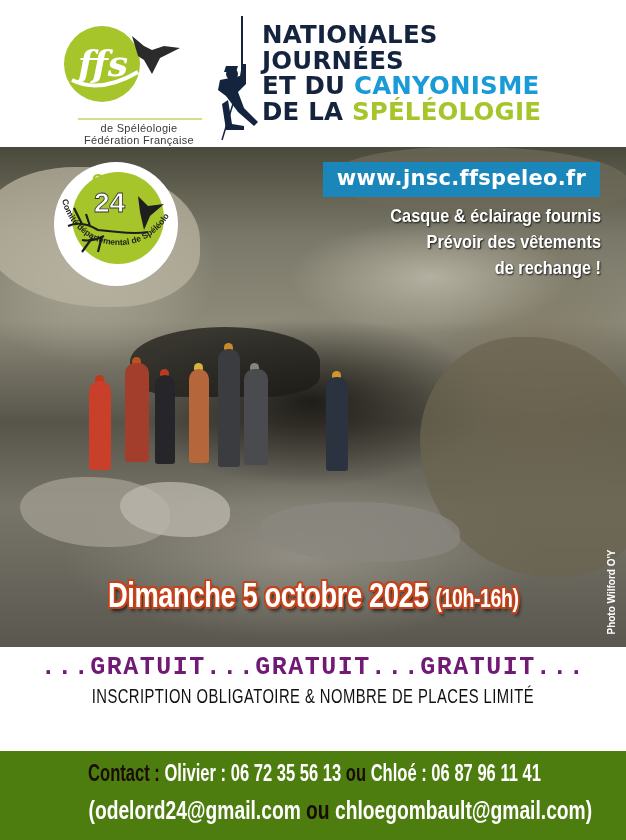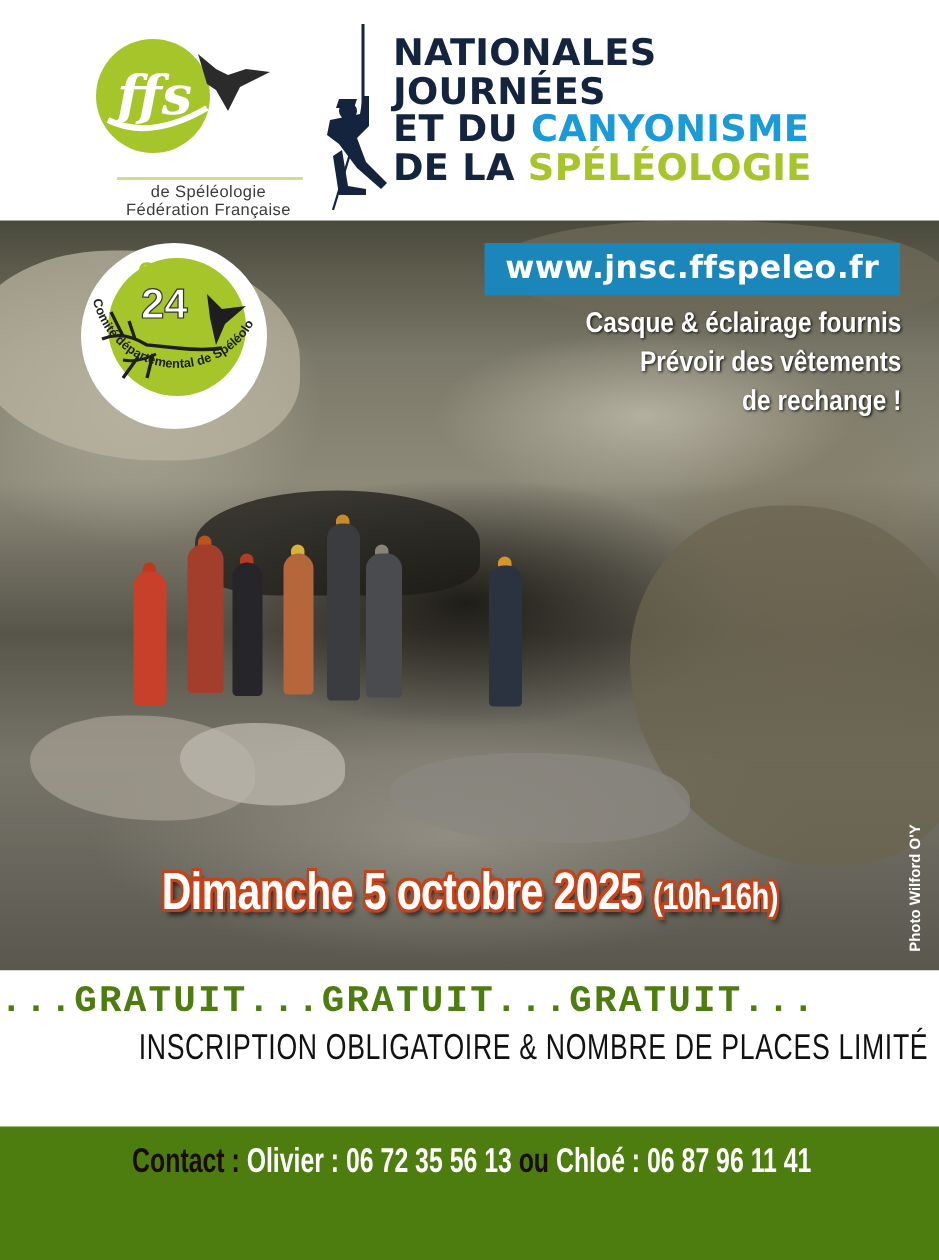--- a/index.html
+++ b/index.html
@@ -49,22 +49,22 @@
 
     .place-line { position: absolute; left: 0; top: 452px; width: 626px; text-align: center; white-space: nowrap; }
     .place-main { display: inline-block; font-family: "Liberation Sans", sans-serif; font-weight: bold; font-size: 36px; color: #e75414; transform: scaleX(0.77); transform-origin: center; letter-spacing: -0.5px;
       text-shadow: -2px -2px 0 #ffffff, 2px -2px 0 #ffffff, -2px 2px 0 #ffffff, 2px 2px 0 #ffffff, 0 2px 0 #fff, 0 -2px 0 #fff, 2px 0 0 #fff, -2px 0 0 #fff, 3px 4px 4px rgba(0,0,0,0.7); }
 
     .credit { position: absolute; left: 603px; top: 395px; width: 16px; height: 100px; }
     .credit span { position: absolute; left: 8px; top: 50px; transform: translate(-50%, -50%) rotate(-90deg); white-space: nowrap; font-family: "Liberation Sans", sans-serif; font-weight: bold; font-size: 10px; color: #ffffff; }
 
     
     .band { position: absolute; left: 0; top: 647px; width: 626px; height: 73px; background: #ffffff; }
-    .gratuit { position: absolute; left: 0; top: 6px; width: 626px; text-align: left; font-family: "Liberation Mono", monospace; font-weight: bold; font-size: 25px; color: #4d7c0f; letter-spacing: 1.5px; white-space: nowrap; }
-    .inscription { position: absolute; left: 0; top: 38px; width: 626px; text-align: center; font-family: "Liberation Sans", sans-serif; font-size: 24px; color: #111111; white-space: nowrap; }
+    .gratuit { position: absolute; left: 0; top: 6px; width: 626px; text-align: center; font-family: "Liberation Mono", monospace; font-weight: bold; font-size: 25px; color: #701a75; letter-spacing: 1.5px; white-space: nowrap; }
+    .inscription { position: absolute; left: 0; top: 38px; width: 626px; text-align: center; font-family: "Liberation Sans", sans-serif; font-size: 20px; color: #111111; white-space: nowrap; }
     .inscription span { display: inline-block; transform: scaleX(0.74); transform-origin: center; letter-spacing: 0.6px; }
 
     
     .contact { position: absolute; left: 0; top: 751px; width: 626px; height: 120px; background: #4d7c0f; }
     .c-line { position: absolute; left: 0; width: 626px; text-align: center; white-space: nowrap; font-family: "Liberation Sans", sans-serif; font-weight: bold; }
     .c-line > span.wrap { display: inline-block; transform-origin: center; }
     .c1 { top: 9px; font-size: 23px; }
     .c1 .wrap { transform: scaleX(0.72); }
     .c2 { top: 44px; font-size: 26px; }
     .c2 .wrap { transform: scaleX(0.74); }
@@ -190,13 +190,16 @@
   <div class="gratuit">...GRATUIT...GRATUIT...GRATUIT...</div>
   <div class="inscription">
     <span>INSCRIPTION OBLIGATOIRE &amp; NOMBRE DE PLACES LIMITÉ</span>
   </div>
 </div>
 
 <div class="contact">
   <div class="c-line c1">
     <span class="wrap"><span class="dark">Contact : </span><span class="light">Olivier : 06 72 35 56 13</span><span class="dark"> ou </span><span class="light">Chloé : 06 87 96 11 41</span></span>
   </div>
+  <div class="c-line c2">
+    <span class="wrap"><span class="light">(</span><span class="email">odelord24@gmail.com</span><span class="dark"> ou </span><span class="email">chloegombault@gmail.com</span><span class="light">)</span></span>
+  </div>
 </div>
 
 </body></html>

